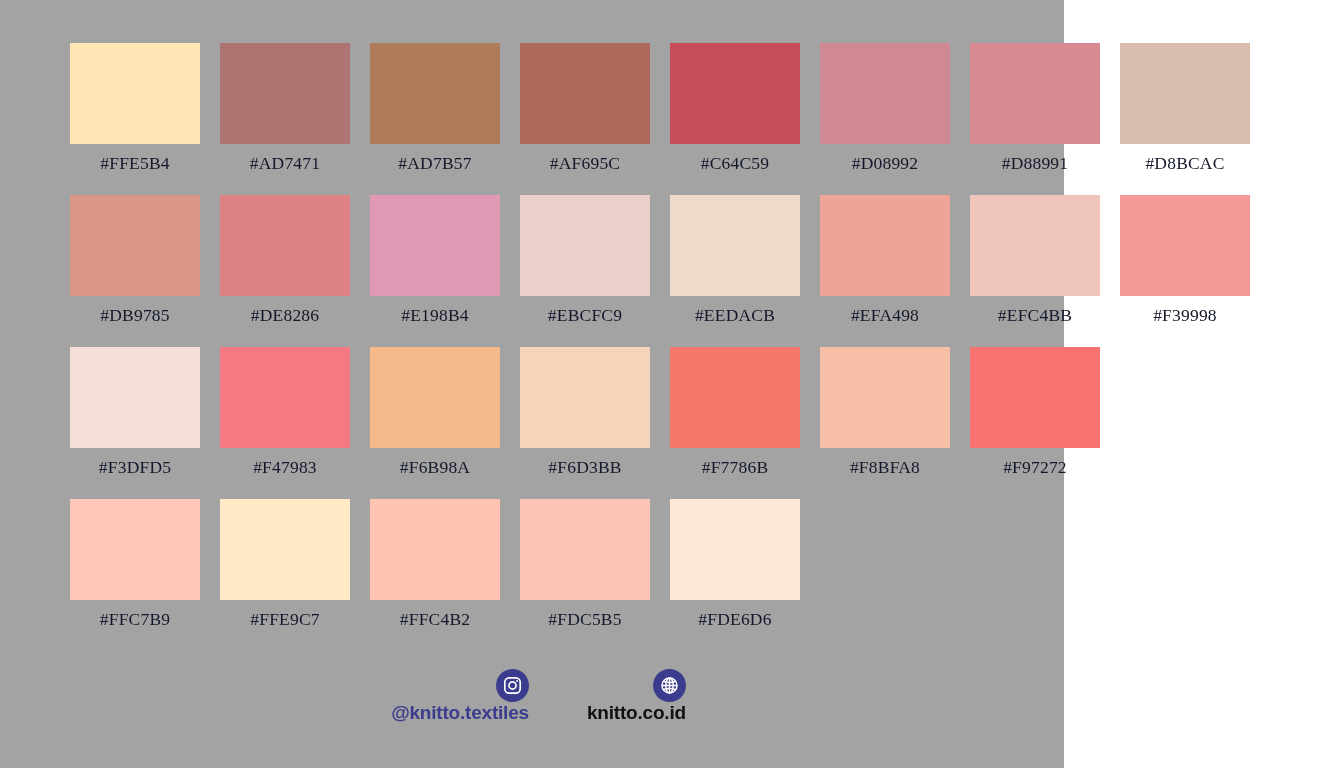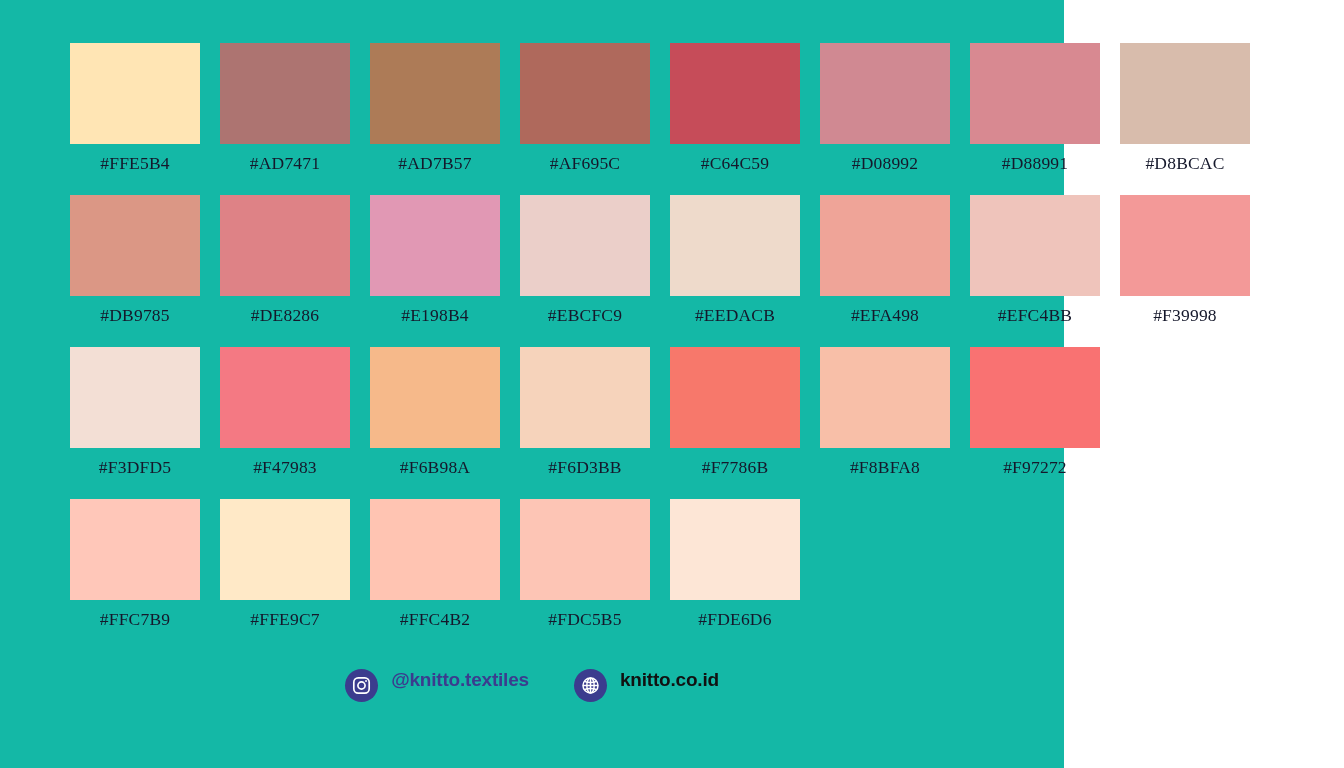--- a/index.html
+++ b/index.html
@@ -13,21 +13,21 @@
   }
 
   body {
     font-family: "Liberation Serif", "DejaVu Serif", serif;
     position: relative;
   }
 
   #page {
     width: 1064px;
     height: 768px;
-    background: #14b8a6;
+    background: #a3a3a3;
     position: relative;
     display: flex;
     flex-direction: column;
   }
 
   
   #palette-grid {
     padding: 43px 70px 0 70px;
     display: flex;
     flex-direction: column;
@@ -73,21 +73,22 @@
     align-items: center;
   }
 
   .footer-inner {
     display: flex;
     align-items: center;
   }
 
   .footer-item {
     display: flex;
-    align-items: flex-start;
+    align-items: flex-end;
+    flex-direction: column;
   }
 
   .footer-item + .footer-item { margin-left: 45px; }
 
   .footer-icon {
     width: 33px;
     height: 33px;
     border-radius: 50%;
     background: #3b3c8e;
     display: flex;

